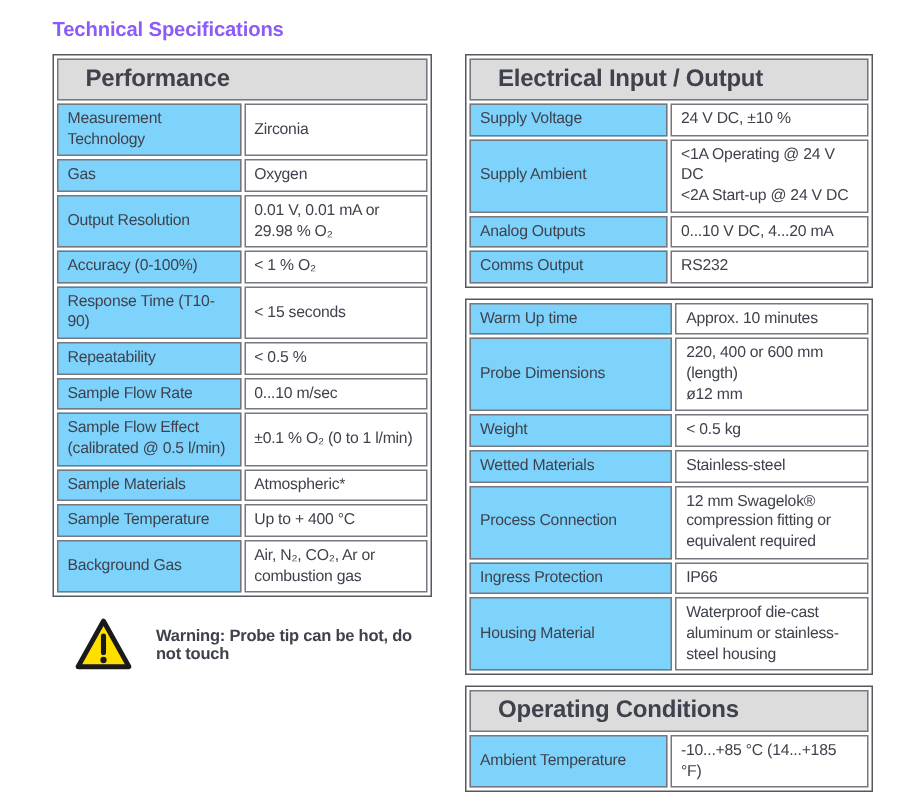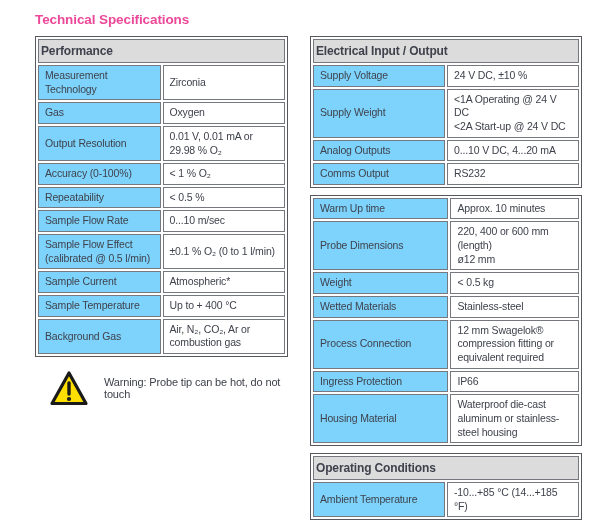--- a/index.html
+++ b/index.html
@@ -3,46 +3,46 @@
 <meta charset="utf-8">
 <style>
   html,body{margin:0;padding:0;background:#ffffff;}
   body{
     width:604px;height:530px;overflow:hidden;
     font-family:"Liberation Sans","DejaVu Sans",sans-serif;
     color:#3f424c;
   }
   .page{padding:10px 19px 0 35px;box-sizing:border-box;width:604px;}
   .title{
-    font-size:13.5px;font-weight:bold;color:#ec4899;
+    font-size:13.5px;font-weight:bold;color:#8b5cf6;
     margin:2px 0 9px 0;letter-spacing:-0.1px;
   }
   .columns{display:flex;gap:22px;align-items:flex-start;}
   .col-left{flex:0 0 253px;width:253px;}
   .col-right{flex:0 0 272px;width:272px;display:flex;flex-direction:column;gap:7px;}
   table.spec{
     width:100%;border-collapse:separate;border-spacing:2px;
     border:1px solid #56585e;background:#ffffff;table-layout:fixed;
   }
   table.spec th{
     background:#dcdcdd;color:#3f424c;
-    font-size:12px;text-align:left;font-weight:bold;
-    padding:4px 2px;border:1px solid #76787f;letter-spacing:-0.15px;
+    font-size:16px;text-align:left;font-weight:bold;
+    padding:4px 18px;border:1px solid #76787f;letter-spacing:-0.15px;
   }
   table.spec td{
     font-size:10.5px;padding:3px 6px;border:1px solid #76787f;
     vertical-align:middle;line-height:1.3;letter-spacing:-0.15px;
   }
   td.lbl{background:#7dd3fc;font-weight:normal;width:46%;}
   td.val{background:#ffffff;white-space:pre-line;}
   .warning{
     display:flex;align-items:center;gap:15px;
     margin:13px 0 0 14px;
   }
-  .warning-text{font-size:11px;font-weight:normal;color:#3f424c;letter-spacing:-0.15px;}
+  .warning-text{font-size:11px;font-weight:bold;color:#3f424c;letter-spacing:-0.15px;}
   .warn-icon{width:40px;height:37px;flex:0 0 40px;}
 </style>
 </head>
 <body>
 
 <div class="page">
 
   <div class="title">Technical Specifications</div>
 
   <div class="columns">
@@ -63,33 +63,37 @@
         </tr>
         <tr>
           <td class="lbl">Output Resolution</td>
           <td class="val">0.01 V, 0.01 mA or 29.98 % O₂</td>
         </tr>
         <tr>
           <td class="lbl">Accuracy (0-100%)</td>
           <td class="val">&lt; 1 % O₂</td>
         </tr>
         <tr>
+          <td class="lbl">Response Time (T10-90)</td>
+          <td class="val">&lt; 15 seconds</td>
+        </tr>
+        <tr>
           <td class="lbl">Repeatability</td>
           <td class="val">&lt; 0.5 %</td>
         </tr>
         <tr>
           <td class="lbl">Sample Flow Rate</td>
           <td class="val">0...10 m/sec</td>
         </tr>
         <tr>
           <td class="lbl">Sample Flow Effect (calibrated @ 0.5 l/min)</td>
           <td class="val">±0.1 % O₂ (0 to 1 l/min)</td>
         </tr>
         <tr>
-          <td class="lbl">Sample Current</td>
+          <td class="lbl">Sample Materials</td>
           <td class="val">Atmospheric*</td>
         </tr>
         <tr>
           <td class="lbl">Sample Temperature</td>
           <td class="val">Up to + 400 °C</td>
         </tr>
         <tr>
           <td class="lbl">Background Gas</td>
           <td class="val">Air, N₂, CO₂, Ar or combustion gas</td>
         </tr>
@@ -111,21 +115,21 @@
       <table class="spec">
         <tbody>
             <tr>
           <th colspan="2">Electrical Input / Output</th>
         </tr>
         <tr>
           <td class="lbl">Supply Voltage</td>
           <td class="val">24 V DC, ±10 %</td>
         </tr>
         <tr>
-          <td class="lbl">Supply Weight</td>
+          <td class="lbl">Supply Ambient</td>
           <td class="val">&lt;1A Operating @ 24 V DC
 &lt;2A Start-up @ 24 V DC</td>
         </tr>
         <tr>
           <td class="lbl">Analog Outputs</td>
           <td class="val">0...10 V DC, 4...20 mA</td>
         </tr>
         <tr>
           <td class="lbl">Comms Output</td>
           <td class="val">RS232</td>

